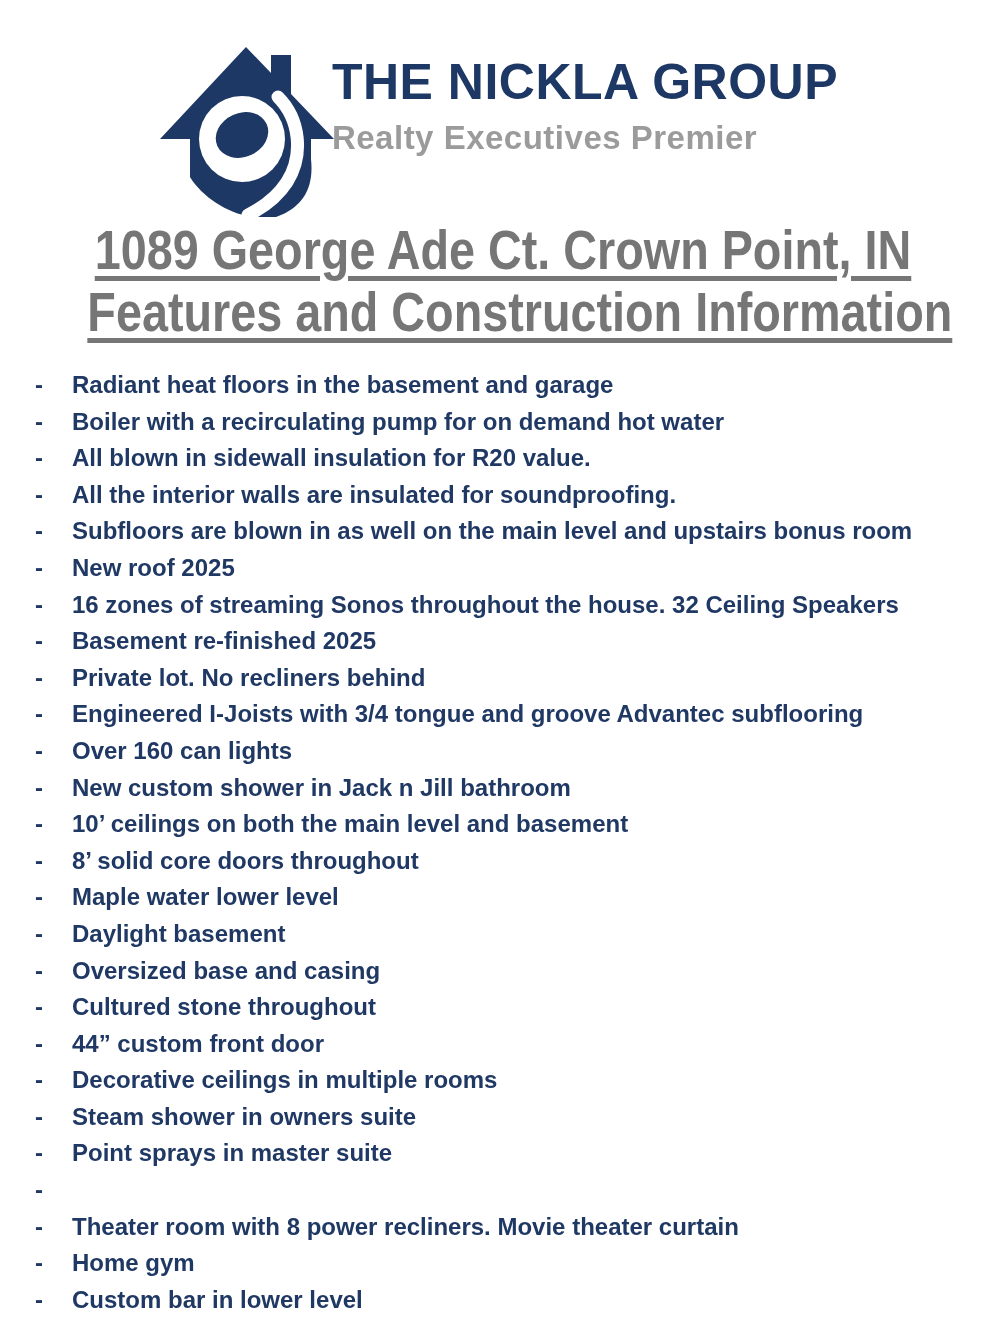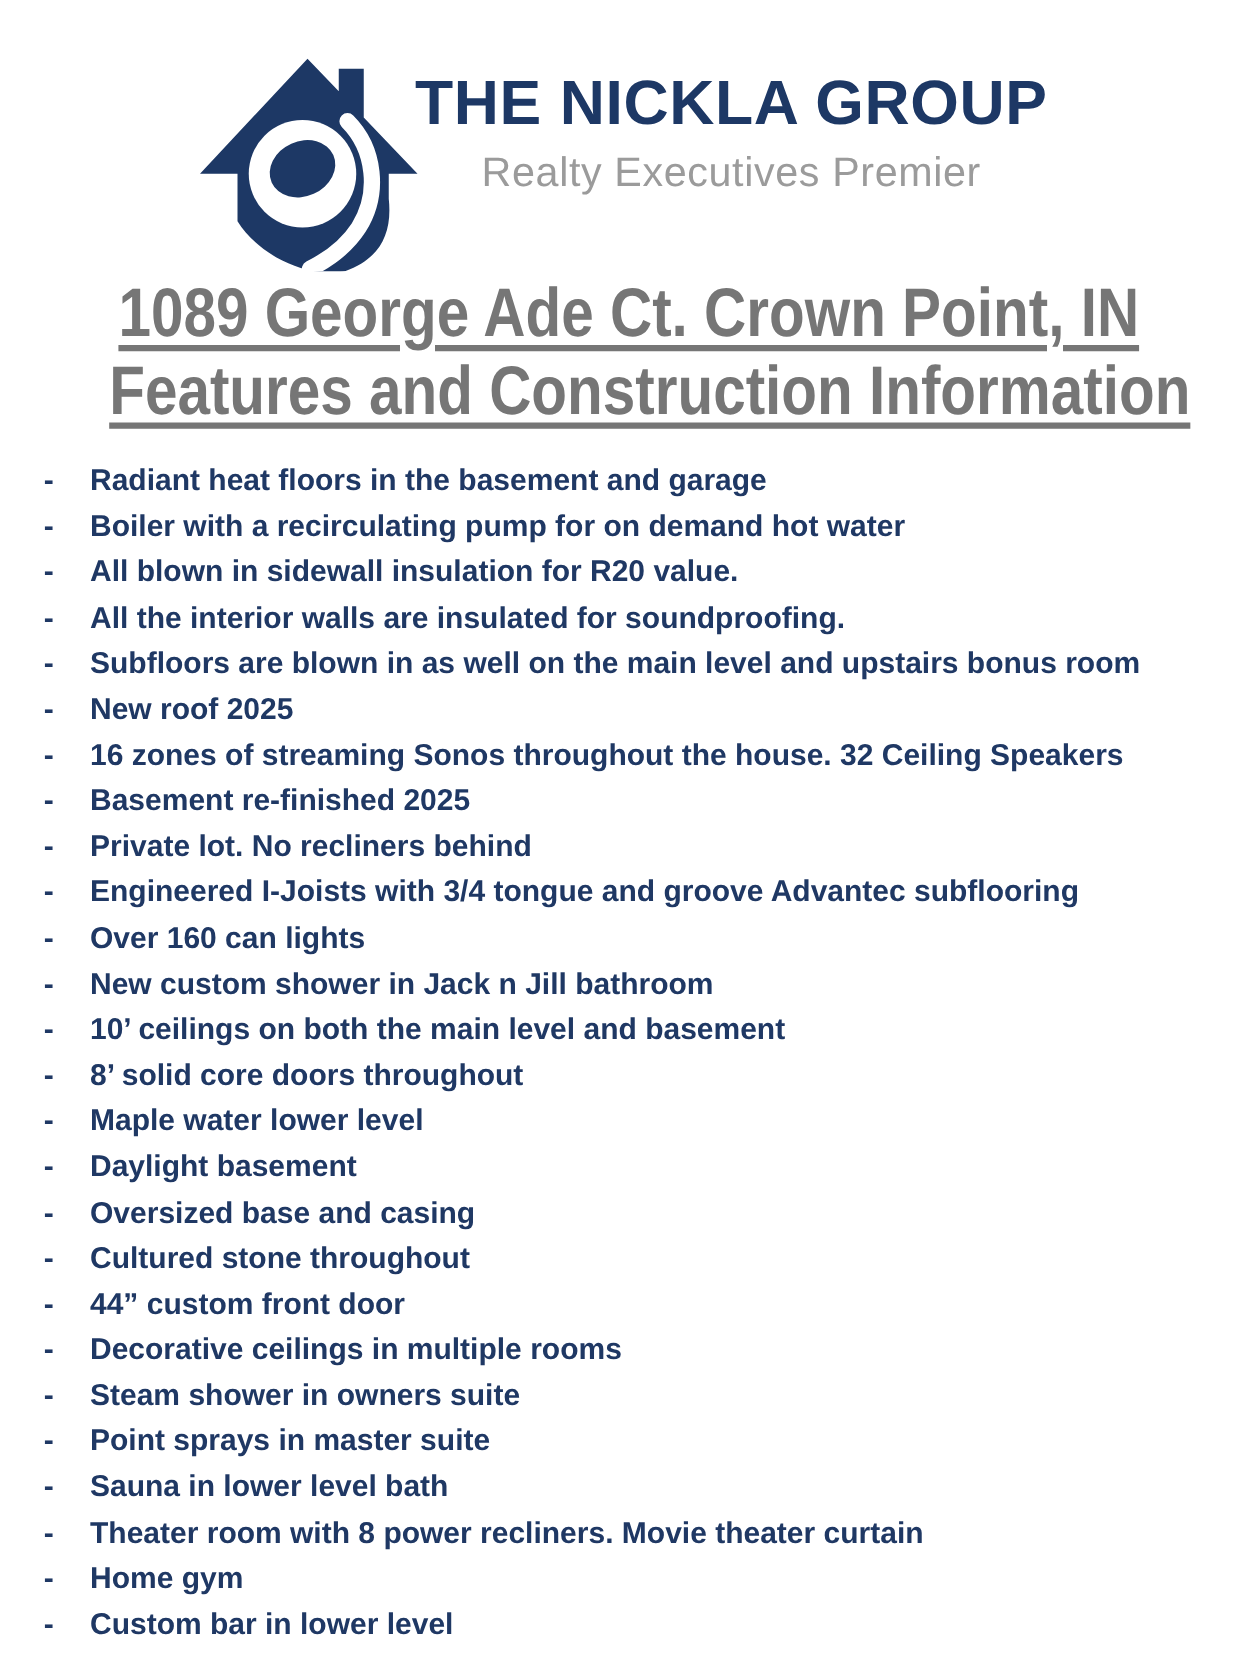--- a/index.html
+++ b/index.html
@@ -24,33 +24,32 @@
   }
   .logo-icon {
     width: 190px;
     height: 190px;
     flex: none;
   }
   .logo-icon svg { display: block; width: 190px; height: 190px; }
   .logo-text {
     margin-left: -12px;
     padding-top: 30px;
-    text-align: center;
   }
   .brand {
     font-size: 50px;
     font-weight: 800;
     letter-spacing: 0.5px;
     color: #1d3865;
     white-space: nowrap;
     line-height: 1.0;
   }
   .tagline {
     font-size: 33px;
-    font-weight: 400;
+    font-weight: 700;
     letter-spacing: 0.5px;
     color: #9b9b9b;
     margin-top: 12px;
     white-space: nowrap;
   }
 
   
   .doc-title {
     margin-top: 4px;
     text-align: center;
@@ -208,21 +207,20 @@
     <li class="feature-item">
       <span class="dash">-</span>
       <span class="txt">Steam shower in owners suite</span>
     </li>
     <li class="feature-item">
       <span class="dash">-</span>
       <span class="txt">Point sprays in master suite</span>
     </li>
     <li class="feature-item">
       <span class="dash">-</span>
-      <span class="txt">Sauna in lower level bath</span>
     </li>
     <li class="feature-item">
       <span class="dash">-</span>
       <span class="txt">Theater room with 8 power recliners. Movie theater curtain</span>
     </li>
     <li class="feature-item">
       <span class="dash">-</span>
       <span class="txt">Home gym</span>
     </li>
     <li class="feature-item">

